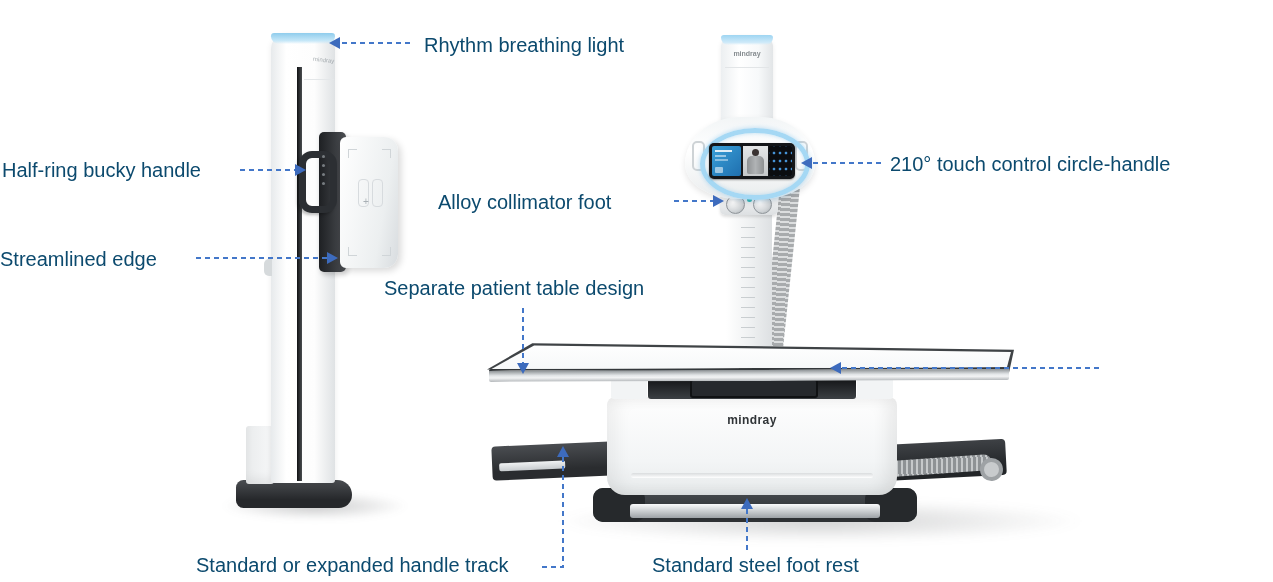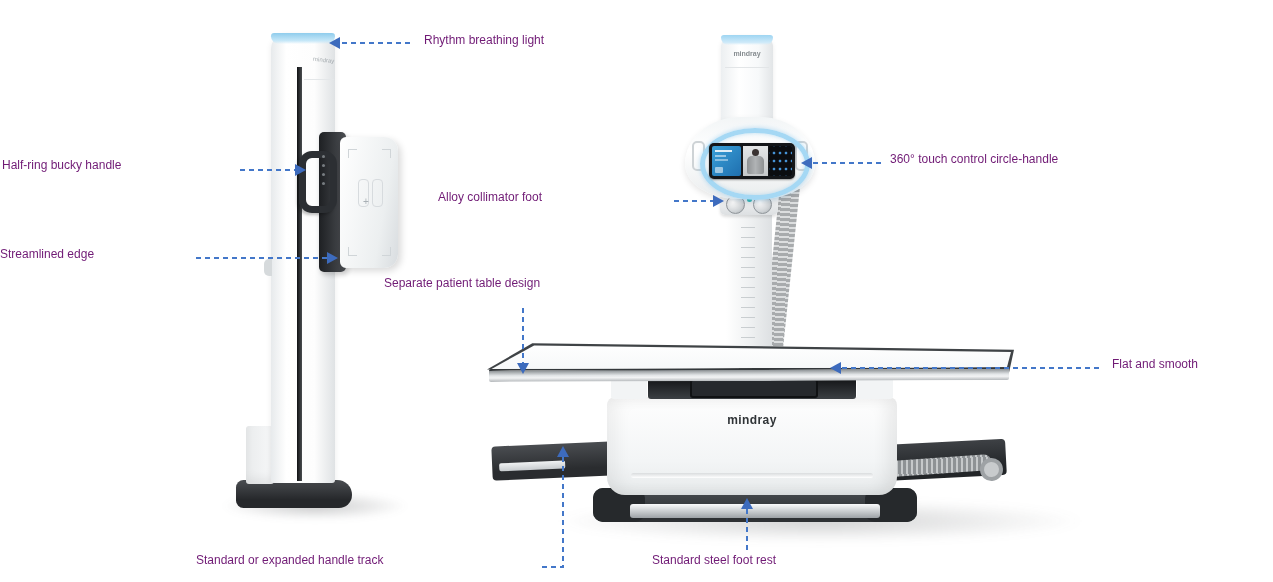--- a/index.html
+++ b/index.html
@@ -1,21 +1,21 @@
 <!DOCTYPE html>
 <html><head>
 <meta charset="utf-8">
 <style>
   html,body{margin:0;padding:0;background:#ffffff;}
   .canvas{position:relative;width:1273px;height:582px;background:#ffffff;overflow:hidden;
           font-family:"Liberation Sans", sans-serif;}
   .abs{position:absolute;}
 
   
-  .lbl{position:absolute;color:#701a75;font-size:12px;line-height:1.2;white-space:nowrap;}
+  .lbl{position:absolute;color:#0c4a6e;font-size:20px;line-height:1.2;white-space:nowrap;}
   .hdash{position:absolute;height:2px;
          background:repeating-linear-gradient(90deg,#4377c9 0 5px,transparent 5px 9px);}
   .vdash{position:absolute;width:2px;
          background:repeating-linear-gradient(180deg,#4377c9 0 5px,transparent 5px 9px);}
   .arr{position:absolute;width:0;height:0;border-style:solid;}
   .arr-left {border-width:6px 11px 6px 0;border-color:transparent #3d6bbd transparent transparent;}
   .arr-right{border-width:6px 0 6px 11px;border-color:transparent transparent transparent #3d6bbd;}
   .arr-up   {border-width:0 6px 11px 6px;border-color:transparent transparent #3d6bbd transparent;}
   .arr-down {border-width:11px 6px 0 6px;border-color:#3d6bbd transparent transparent transparent;}
 
@@ -243,29 +243,28 @@
   <div class="arr arr-right" style="left:295px;top:164px"></div>
 
   <div class="lbl" style="left:0px;top:247px">Streamlined edge</div>
   <div class="hdash" style="left:196px;top:257px;width:132px"></div>
   <div class="arr arr-right" style="left:327px;top:252px"></div>
 
   <div class="lbl" style="left:438px;top:190px">Alloy collimator foot</div>
   <div class="hdash" style="left:674px;top:200px;width:40px"></div>
   <div class="arr arr-right" style="left:713px;top:195px"></div>
 
-  <div class="lbl" style="left:890px;top:152px">360° touch control circle-handle</div>
+  <div class="lbl" style="left:890px;top:152px">210° touch control circle-handle</div>
   <div class="hdash" style="left:813px;top:162px;width:68px"></div>
   <div class="arr arr-left" style="left:801px;top:157px"></div>
 
   <div class="lbl" style="left:384px;top:276px">Separate patient table design</div>
   <div class="vdash" style="left:522px;top:308px;height:56px"></div>
   <div class="arr arr-down" style="left:517px;top:363px"></div>
 
-  <div class="lbl" style="left:1112px;top:357px">Flat and smooth</div>
   <div class="hdash" style="left:842px;top:367px;width:258px"></div>
   <div class="arr arr-left" style="left:830px;top:362px"></div>
 
   <div class="lbl" style="left:196px;top:553px">Standard or expanded handle track</div>
   <div class="hdash" style="left:542px;top:566px;width:22px"></div>
   <div class="vdash" style="left:562px;top:457px;height:110px"></div>
   <div class="arr arr-up" style="left:557px;top:446px"></div>
 
   <div class="lbl" style="left:652px;top:553px">Standard steel foot rest</div>
   <div class="vdash" style="left:746px;top:509px;height:42px"></div>

